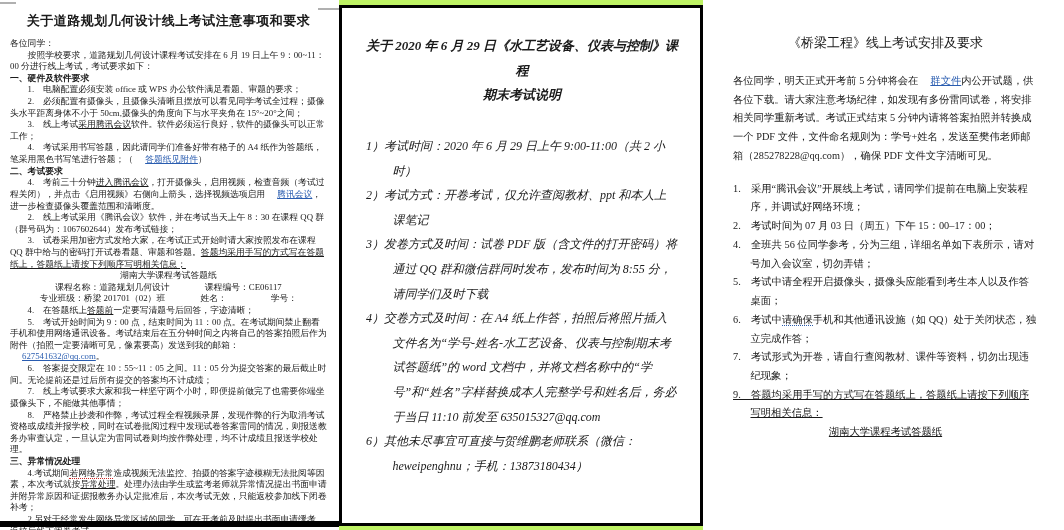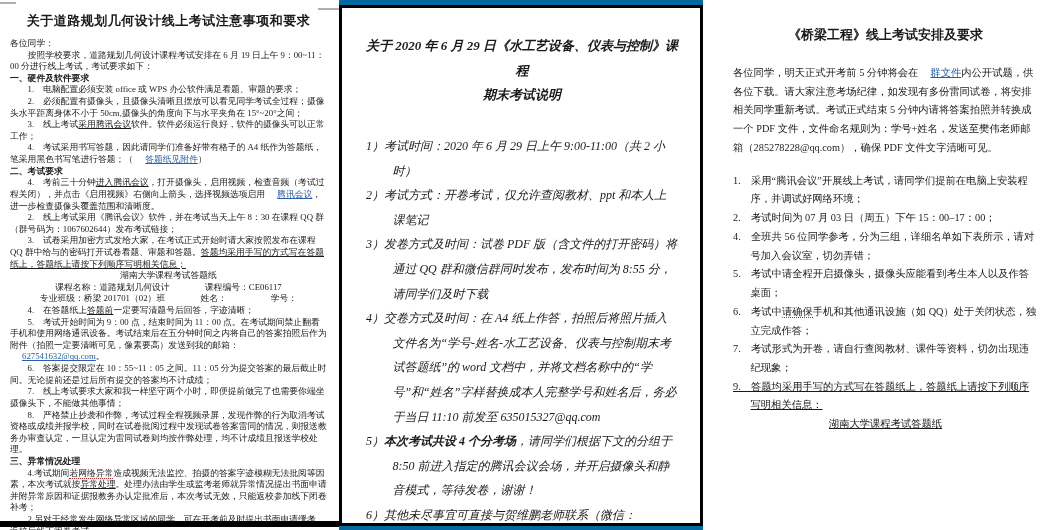--- a/index.html
+++ b/index.html
@@ -1,16 +1,16 @@
 <!DOCTYPE html>
 <html><head>
 <meta charset="utf-8">
 <style>
   html,body{margin:0;padding:0;background:#fff;}
-  #stage{position:relative;width:1064px;height:530px;background:#0369a1;overflow:hidden;
+  #stage{position:relative;width:1064px;height:530px;background:#bef264;overflow:hidden;
          font-family:"Liberation Serif","DejaVu Serif",serif;color:#1a1a1a;}
   .page{position:absolute;background:#fff;box-sizing:border-box;overflow:hidden;}
 
   
   #page-left{left:0;top:0;width:339px;height:530px;padding:6px 12px 0 10px;}
   #page-left .doc-title{font-size:13px;font-weight:bold;text-align:center;margin:6px 0 8px 0;letter-spacing:.5px;}
   #page-left p{margin:0;font-size:8.8px;line-height:1.32;}
   .ind{text-indent:2em;}
   .sec-head{font-weight:bold;}
   .center{text-align:center;}
@@ -23,21 +23,21 @@
   .gray-tick{position:absolute;background:#b0b0b0;}
 
   
   #page-middle{left:339px;top:5px;width:364px;height:521px;border:3px solid #000;padding:26px 22px 0 24px;font-style:italic;}
   #page-middle .doc-title{font-size:13px;font-weight:bold;text-align:center;line-height:1.9;margin:0 0 26px 0;}
   #page-middle p{margin:0;font-size:12px;line-height:2.05;padding-left:2.2em;text-indent:-2.2em;}
   .bold{font-weight:bold;}
 
   
   #page-right{left:703px;top:0;width:361px;height:530px;padding:26px 26px 0 30px;}
-  #page-right .doc-title{font-size:13px;font-weight:bold;text-align:center;margin:0 0 20px 0;}
+  #page-right .doc-title{font-size:13px;font-weight:normal;text-align:center;margin:8px 0 20px 0;}
   #page-right p{margin:0;font-size:10.3px;line-height:1.82;}
   #page-right .ritem{padding-left:1.7em;text-indent:-1.7em;}
   #page-right .rlist{margin-top:14px;}
   .form-block p{text-align:center;}
 </style>
 </head>
 <body>
 
 <div id="stage">
 
@@ -75,21 +75,20 @@
 
   <div class="page" id="page-middle">
     <div class="doc-title">
       <span>关于 2020 年 6 月 29 日《水工艺设备、仪表与控制》课程</span><br>
       <span>期末考试说明</span>
     </div>
     <p>1）考试时间：2020 年 6 月 29 日上午 9:00-11:00（共 2 小时）</p>
     <p>2）考试方式：开卷考试，仅允许查阅教材、ppt 和本人上课笔记</p>
     <p>3）发卷方式及时间：试卷 PDF 版（含文件的打开密码）将通过 QQ 群和微信群同时发布，发布时间为 8:55 分，请同学们及时下载</p>
     <p>4）交卷方式及时间：在 A4 纸上作答，拍照后将照片插入文件名为“学号-姓名-水工艺设备、仪表与控制期末考试答题纸”的 word 文档中，并将文档名称中的“学号”和“姓名”字样替换成本人完整学号和姓名后，务必于当日 11:10 前发至 635015327@qq.com</p>
-    <p><span>5）</span><span class="bold">本次考试共设 4 个分考场</span><span>，请同学们根据下文的分组于 8:50 前进入指定的腾讯会议会场，并开启摄像头和静音模式，等待发卷，谢谢！</span></p>
     <p>6）其他未尽事宜可直接与贺维鹏老师联系（微信：heweipenghnu；手机：13873180434）</p>
   </div>
 
   <div class="page" id="page-right">
     <div class="doc-title">《桥梁工程》线上考试安排及要求</div>
     <p><span>各位同学，明天正式开考前 5 分钟将会在</span><span class="link">群文件</span><span>内公开试题，供各位下载。请大家注意考场纪律，如发现有多份雷同试卷，将安排相关同学重新考试。考试正式结束 5 分钟内请将答案拍照并转换成一个 PDF 文件，文件命名规则为：学号+姓名，发送至樊伟老师邮箱（285278228@qq.com），确保 PDF 文件文字清晰可见。</span></p>
 
     <div class="rlist">
       <p class="ritem">1.　采用“腾讯会议”开展线上考试，请同学们提前在电脑上安装程序，并调试好网络环境；</p>
       <p class="ritem">2.　考试时间为 07 月 03 日（周五）下午 15：00–17：00；</p>

